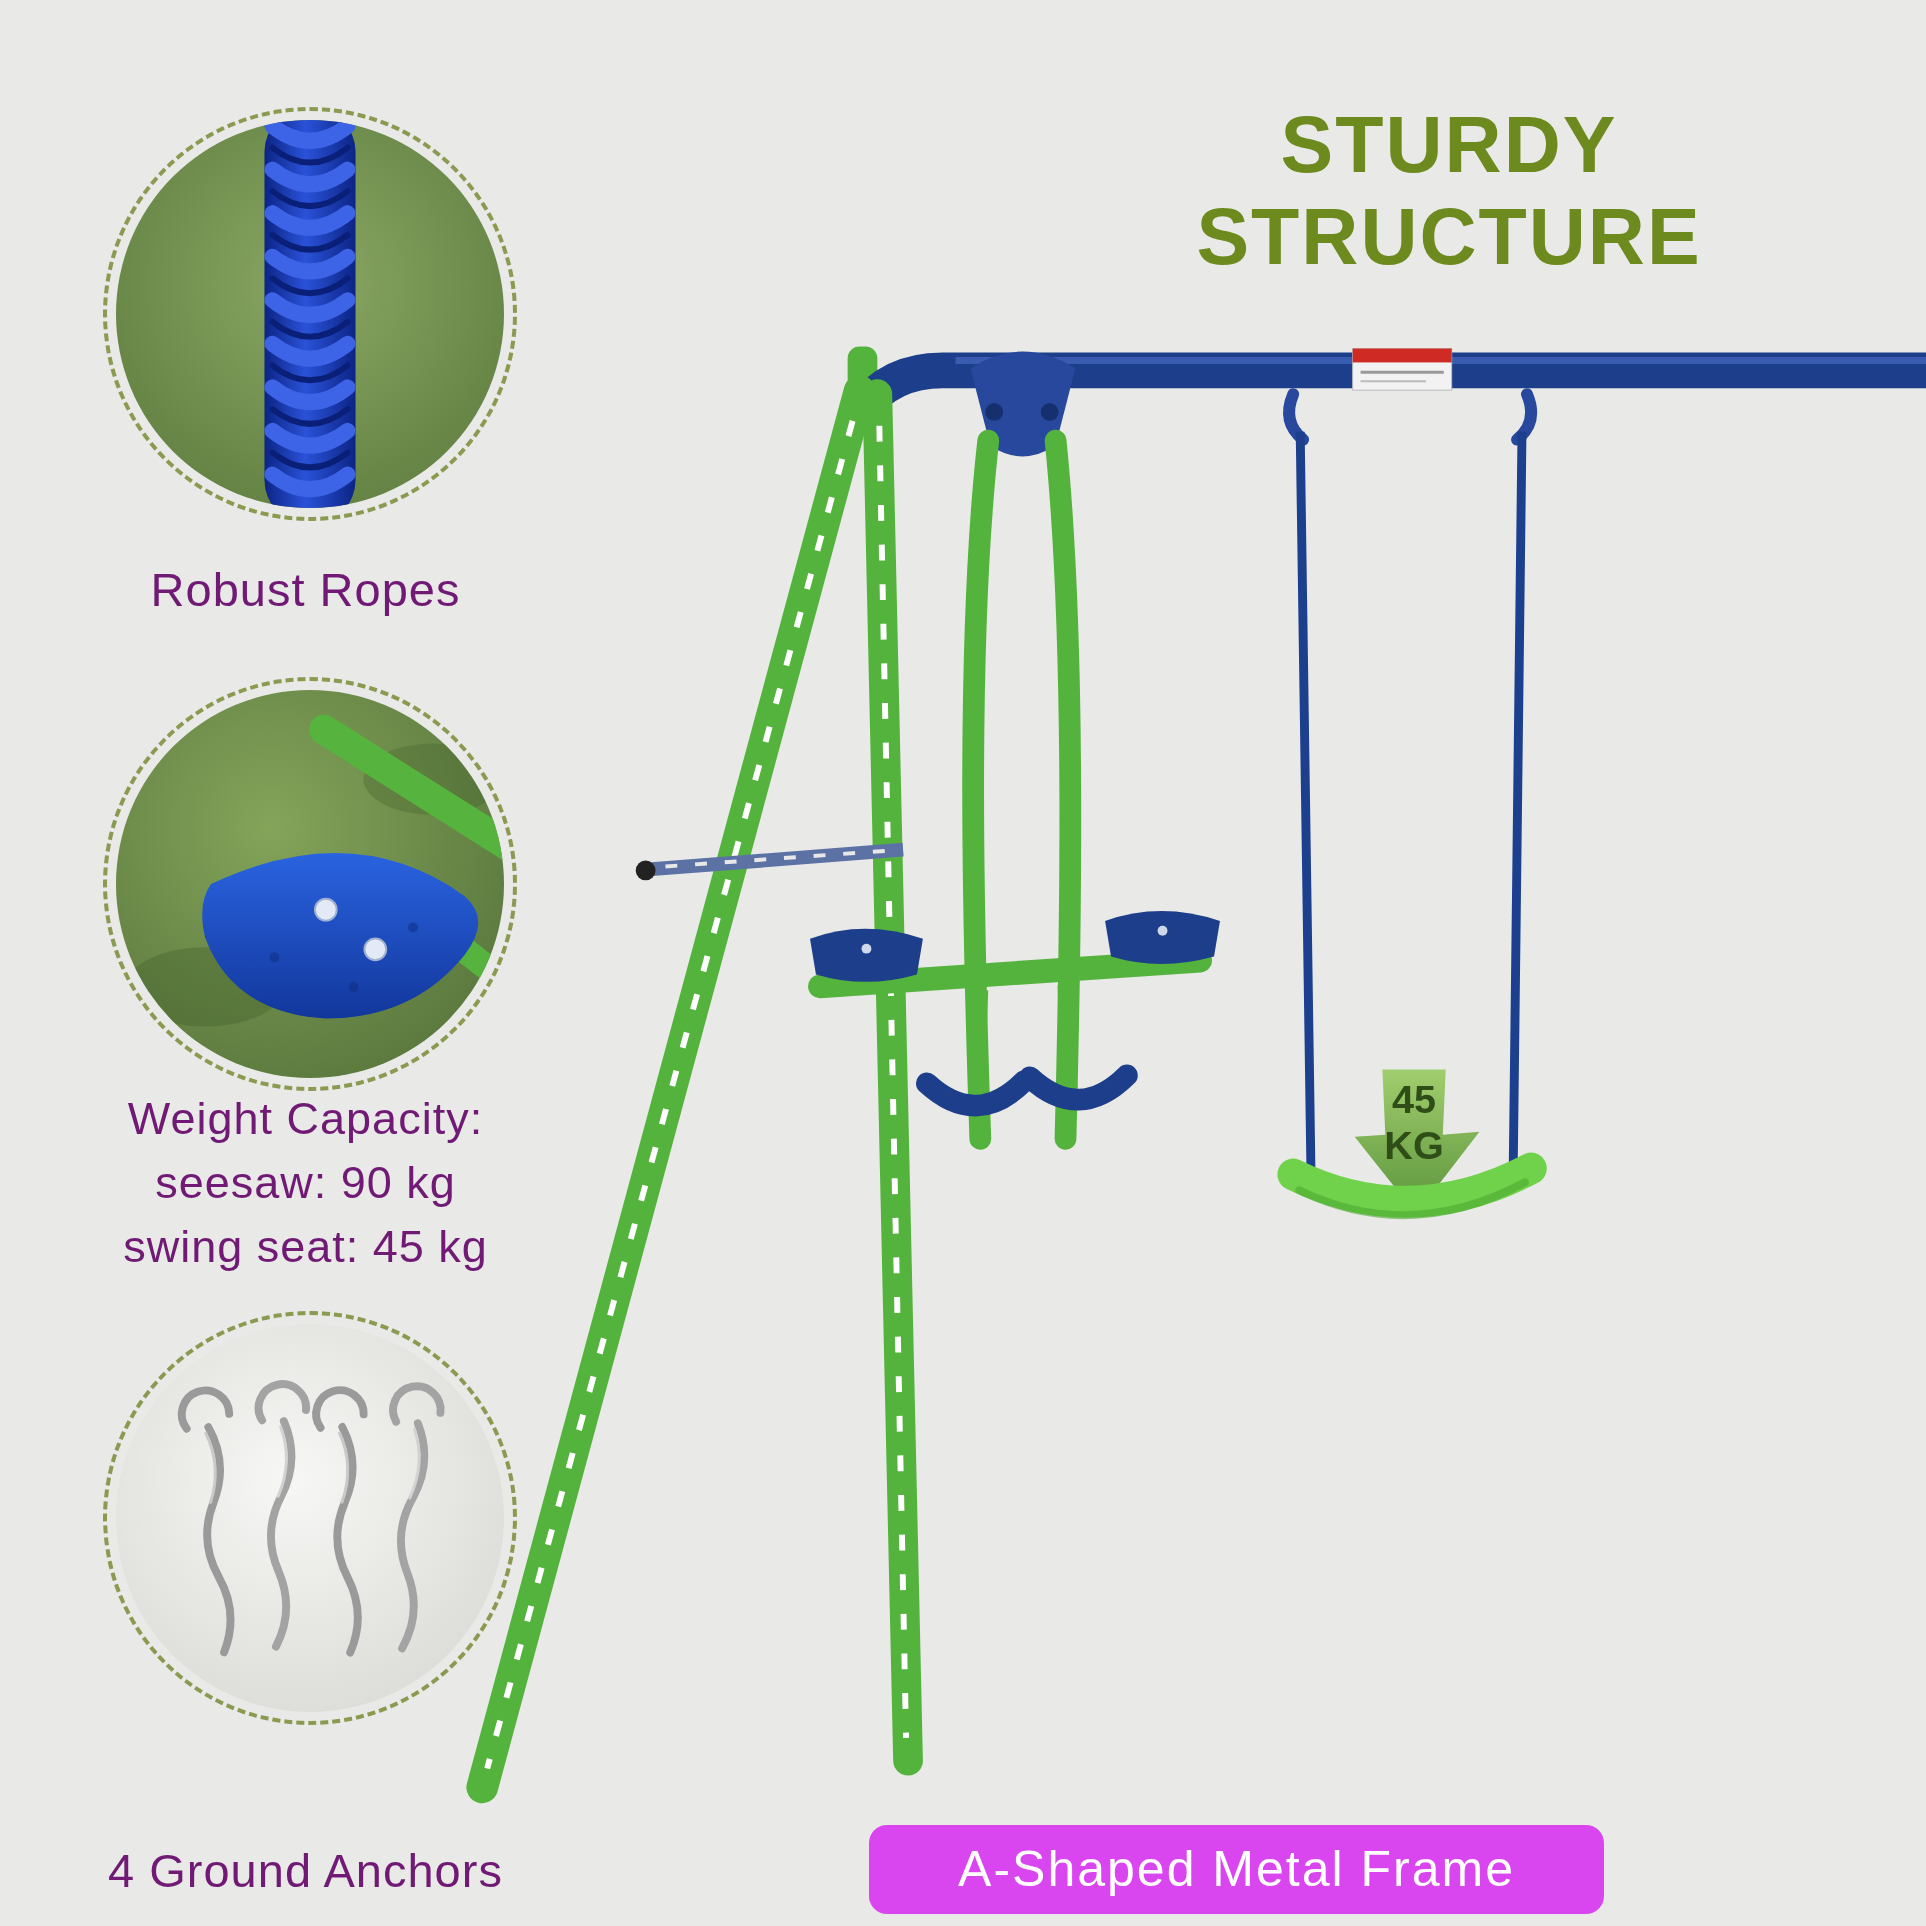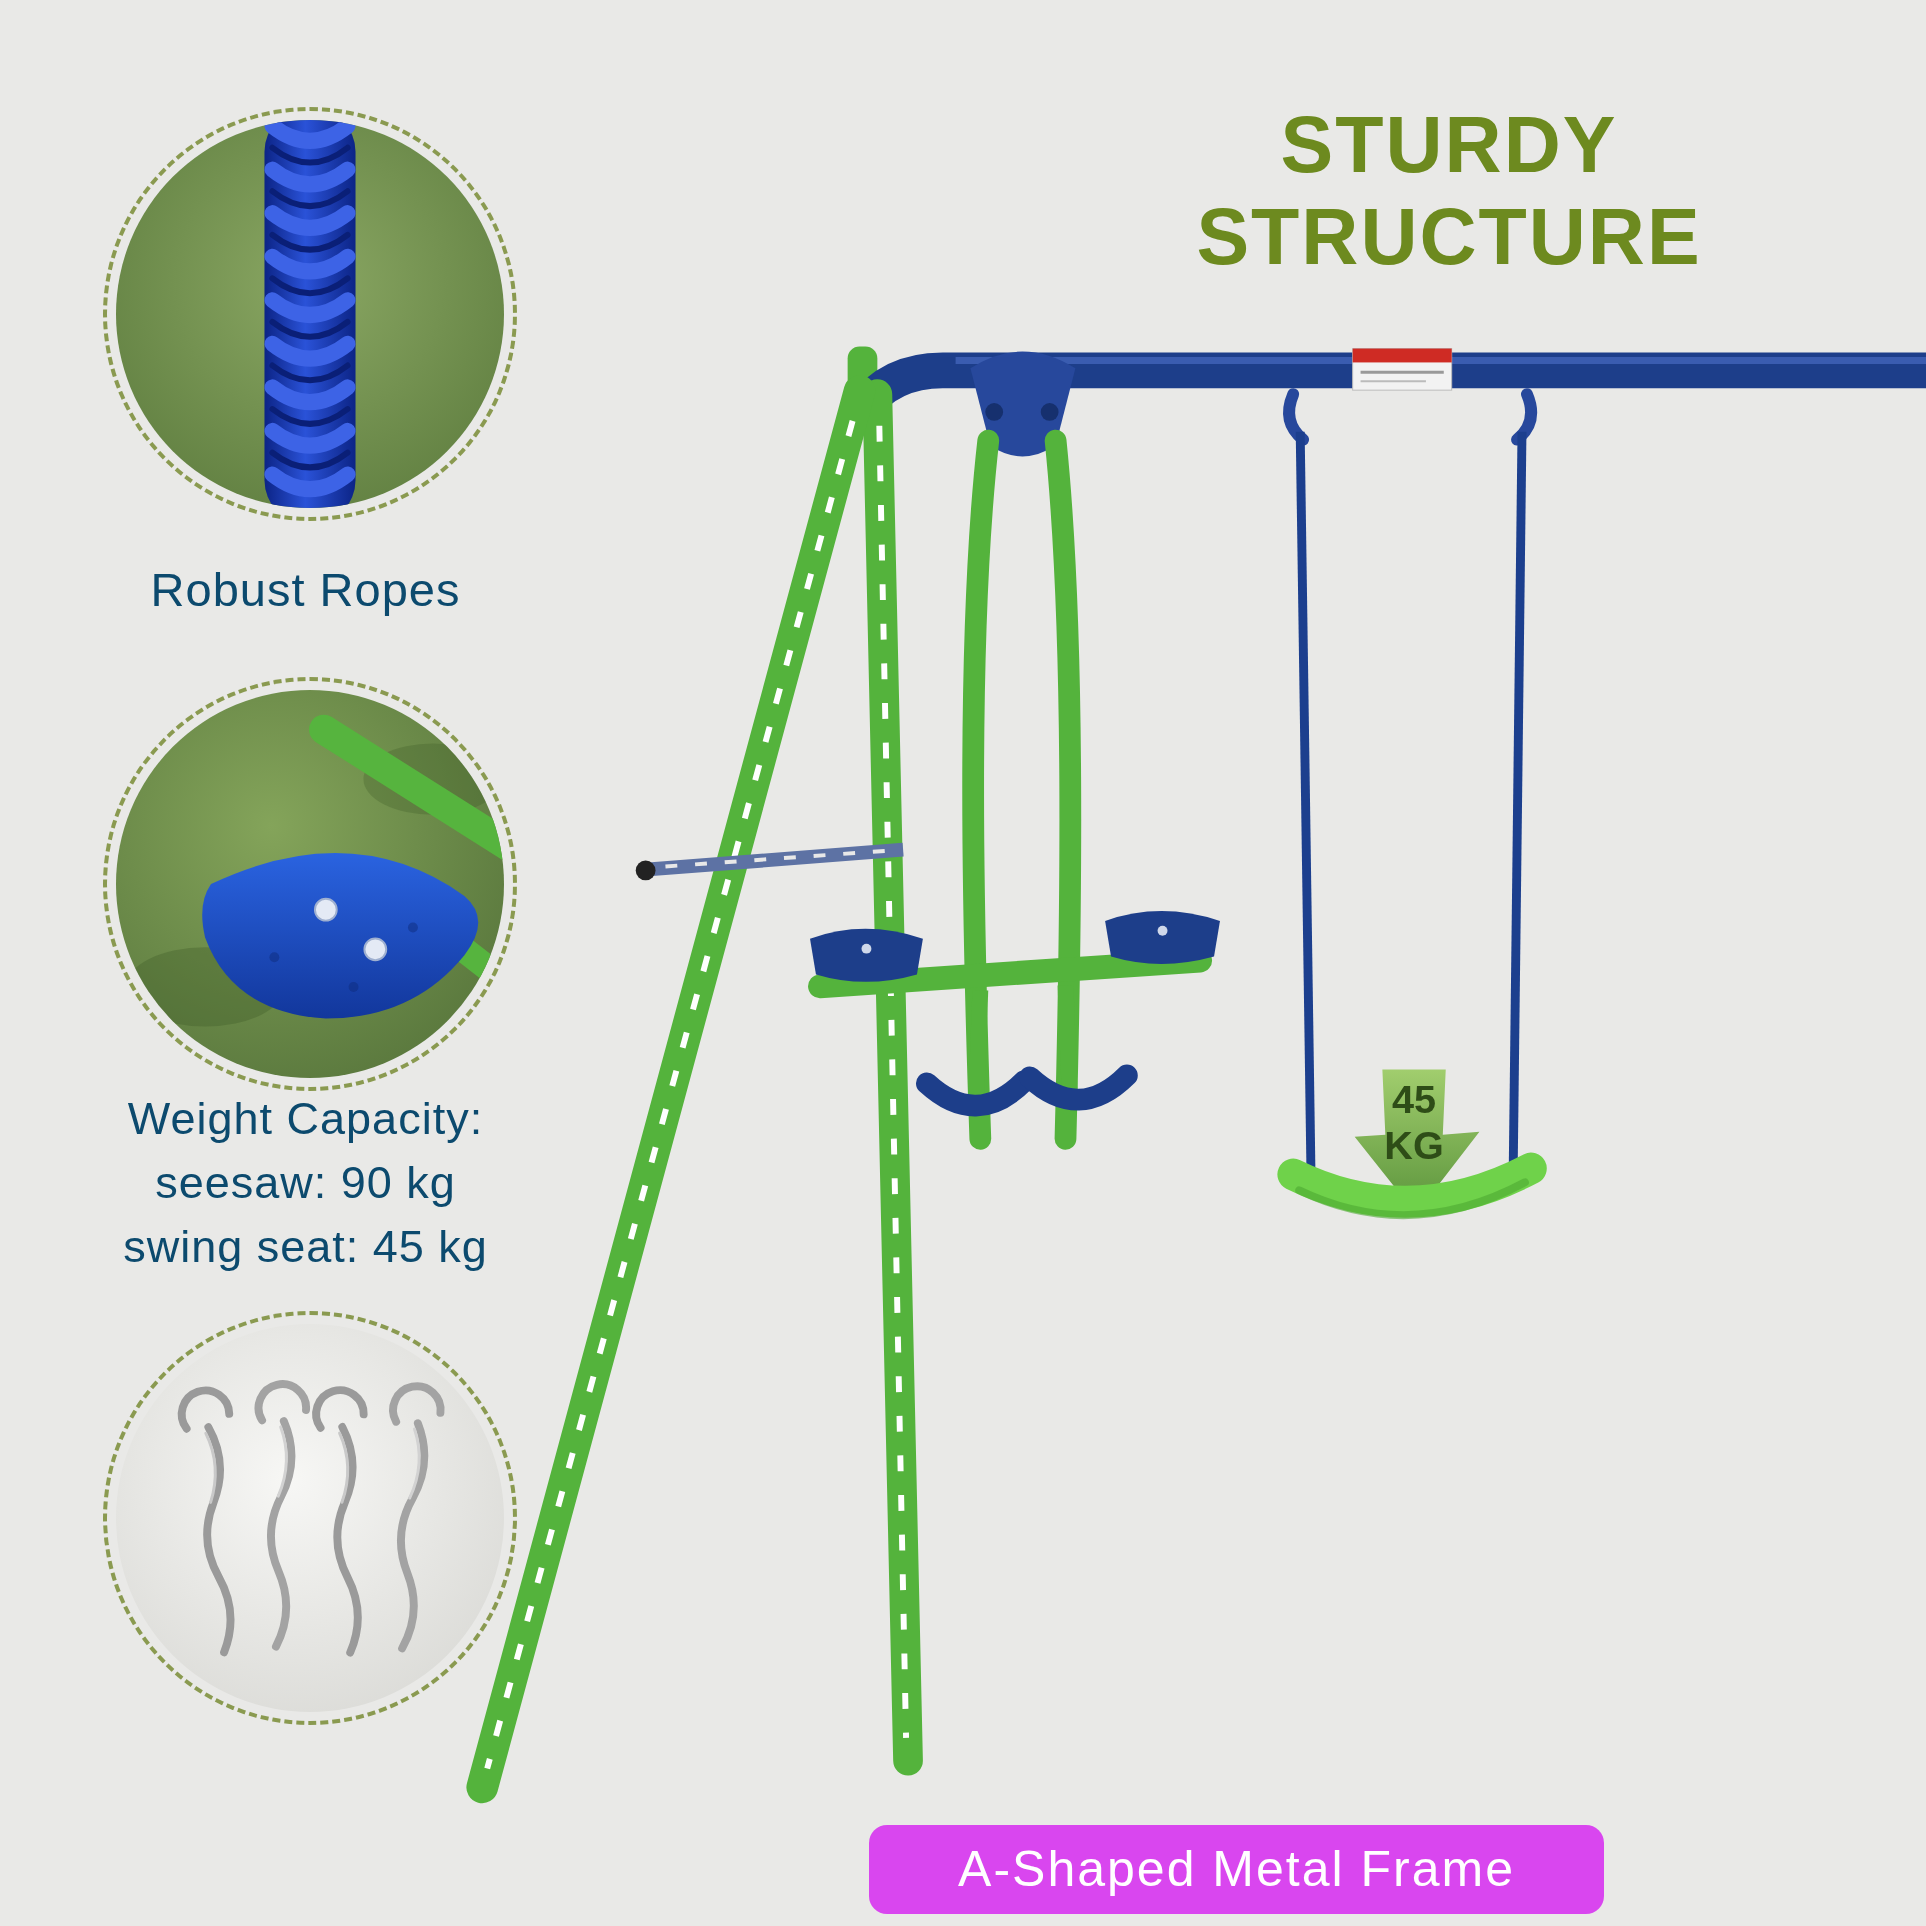--- a/index.html
+++ b/index.html
@@ -27,21 +27,21 @@
     z-index:3;
   }
   .feature-photo{
     width:100%;height:100%;border-radius:50%;overflow:hidden;display:block;
   }
   #circle-ropes{top:107px;}
   #circle-seat{top:677px;}
   #circle-anchors{top:1311px;}
   .caption{
     left:48px;width:515px;text-align:center;
-    color:#0c4a6e;font-size:47px;letter-spacing:1px;
+    color:#701a75;font-size:47px;letter-spacing:1px;
     z-index:3;
   }
   #caption-ropes{top:562px;}
   #caption-weight{top:1087px;line-height:1.42;font-size:45px;}
   #caption-anchors{top:1843px;}
   
   #swingset{top:0;left:0;width:1927px;height:1927px;z-index:1;}
   
   #frame-label{
     top:1825px;left:869px;width:735px;height:89px;
@@ -153,20 +153,21 @@
           <path d="M229 110 q 14 34 0 70" stroke="#c9c9c9" stroke-width="3"></path>
         </g>
         <g transform="rotate(4 298 200)">
           <path d="M320 88 a 24 24 0 1 0 -44 12" stroke="#a3a3a3" stroke-width="8"></path>
           <path d="M298 100 q 18 38 0 76 q -18 38 0 76 q 18 38 0 76" stroke="#a3a3a3" stroke-width="8"></path>
           <path d="M295 106 q 14 34 0 70" stroke="#d2d2d2" stroke-width="3"></path>
         </g>
       </g>
     </svg>
   </div>
+  <div id="caption-anchors" class="caption abs">4 Ground Anchors</div>
 
   <svg id="swingset" class="abs" viewBox="0 0 1946 1946">
     <defs>
       <linearGradient id="arrowGreen" x1="0" y1="0" x2="0" y2="1">
         <stop offset="0%" stop-color="#9bcb63"></stop>
           <stop offset="100%" stop-color="#4e8c2c"></stop>
       </linearGradient>
     </defs>
 
     <rect x="856" y="350" width="30" height="52" rx="12" fill="#54b33c"></rect>

